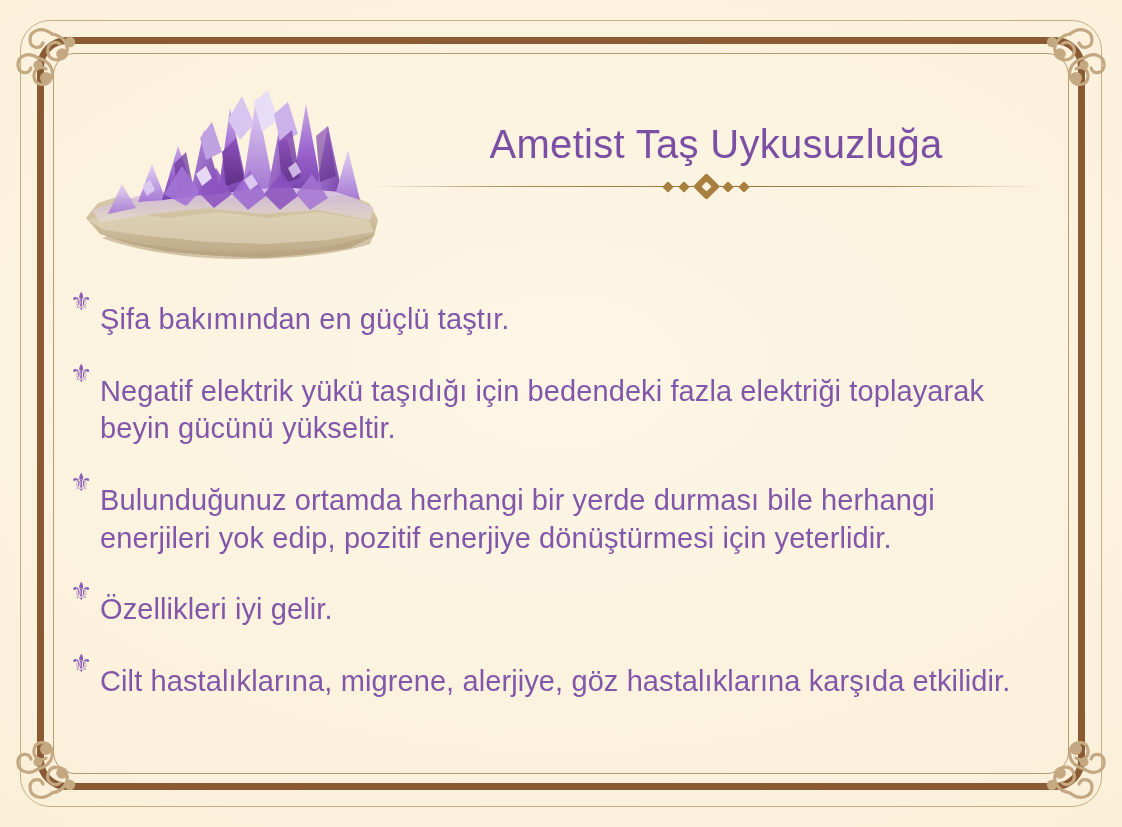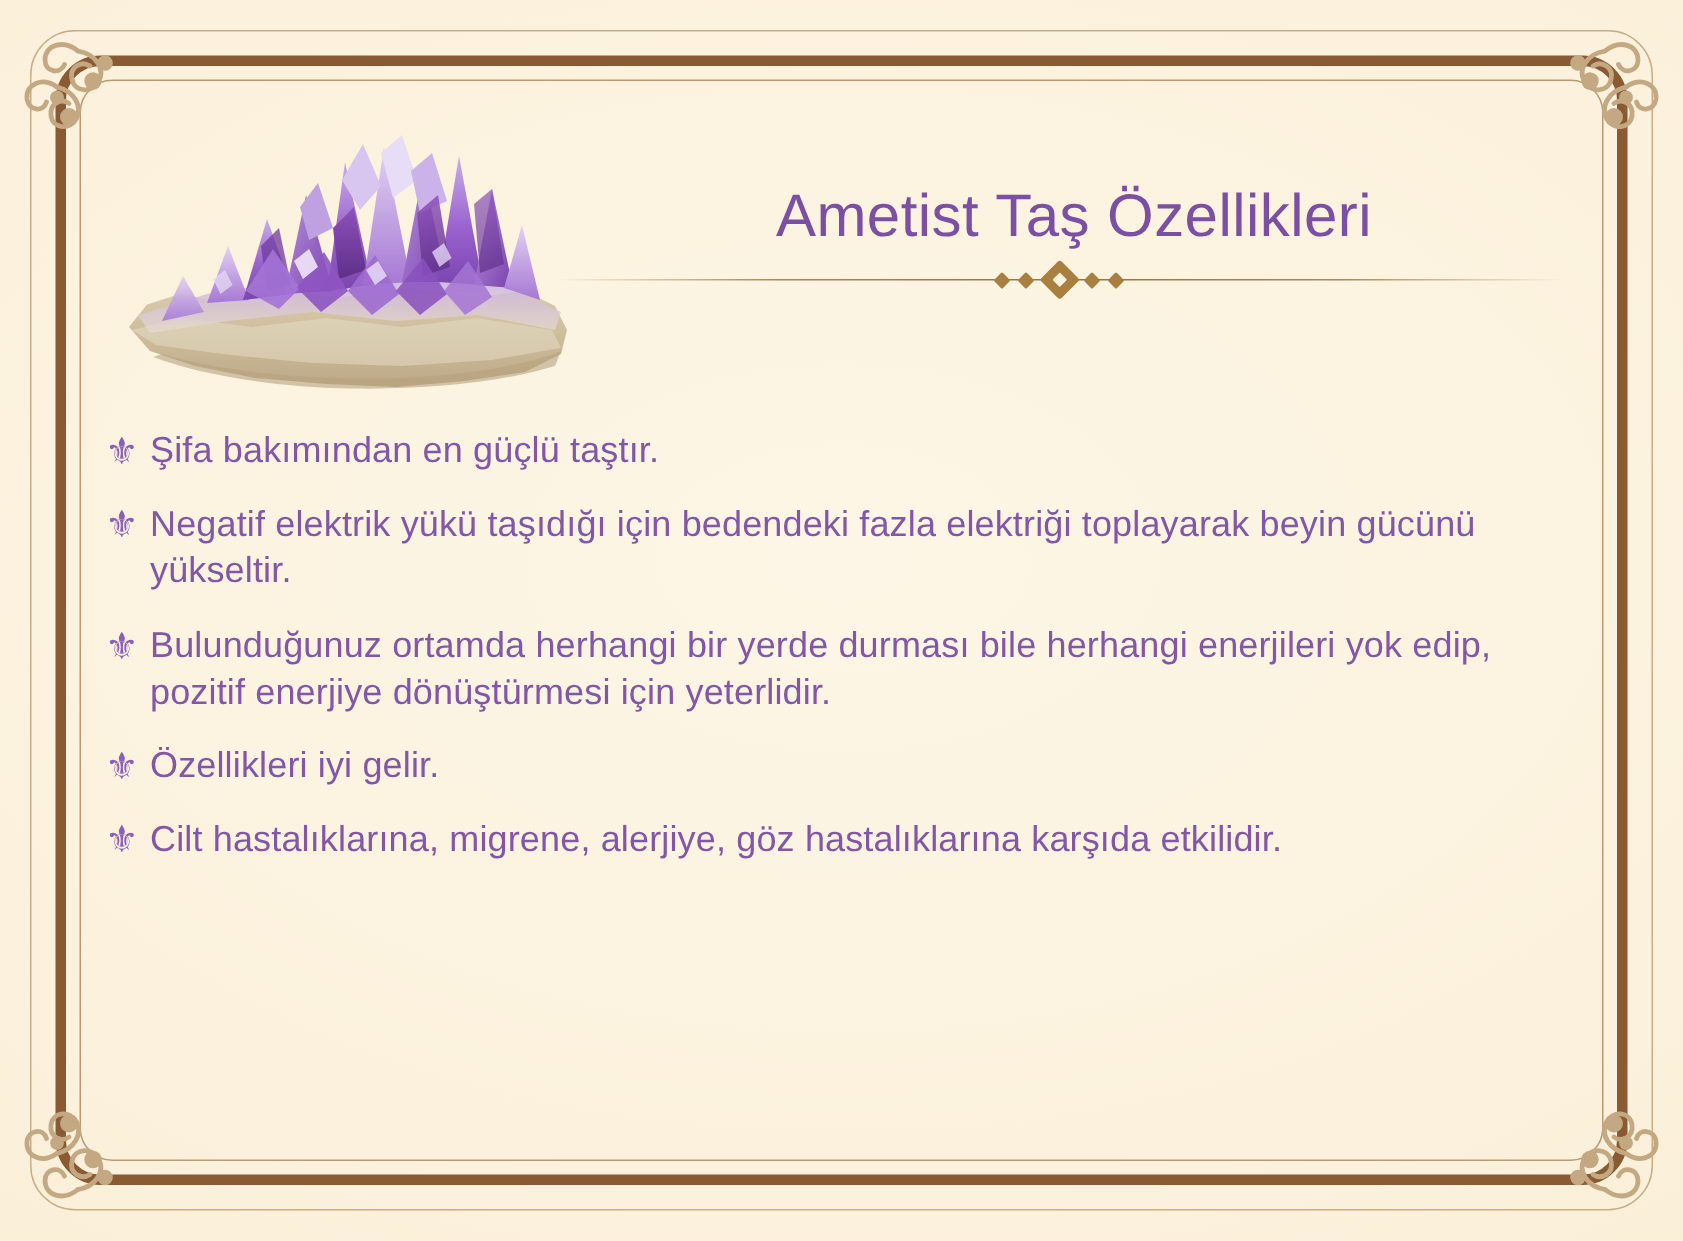--- a/index.html
+++ b/index.html
@@ -162,24 +162,25 @@
     flex: 0 0 auto;
     width: 30px;
     margin-top: 1px;
     color: #8B5FB8;
     font-size: 25px;
     line-height: 30px;
     text-align: left;
   }
   .bullet-text {
     color: #8257AA;
-    font-size: 24px;
+    font-size: 29px;
     line-height: 1.30;
     letter-spacing: .1px;
     max-width: 935px;
+    margin-top: 16px;
   }
 </style>
 </head>
 <body>
 
 <div class="card">
 
   <div class="frame-outer"></div>
   <div class="frame-mid"></div>
   <div class="frame-inner"></div>
@@ -323,21 +324,21 @@
         <path d="M218,126 L234,106 L250,130 L232,142 Z" fill="#A474D4" opacity="0.85"></path>
 
         <path d="M118,106 L128,98 L134,110 L124,118 Z" fill="#EFE6FA" opacity="0.9"></path>
         <path d="M166,112 L174,106 L180,116 L172,122 Z" fill="#E6D9F7" opacity="0.85"></path>
         <path d="M210,100 L218,94 L223,104 L215,110 Z" fill="#E2D3F5" opacity="0.8"></path>
         <path d="M64,118 L72,112 L77,122 L69,128 Z" fill="#E6DAF6" opacity="0.75"></path>
       </svg>
     </div>
 
     <div class="header">
-      <h1 class="title">Ametist Taş Özellikleri</h1>
+      <h1 class="title">Ametist Taş Uykusuzluğa</h1>
       <div class="divider">
         <div class="rule"></div>
         <div class="pip p1"></div>
         <div class="pip p2"></div>
         <div class="gem"></div>
         <div class="pip p3"></div>
         <div class="pip p4"></div>
       </div>
     </div>
 

